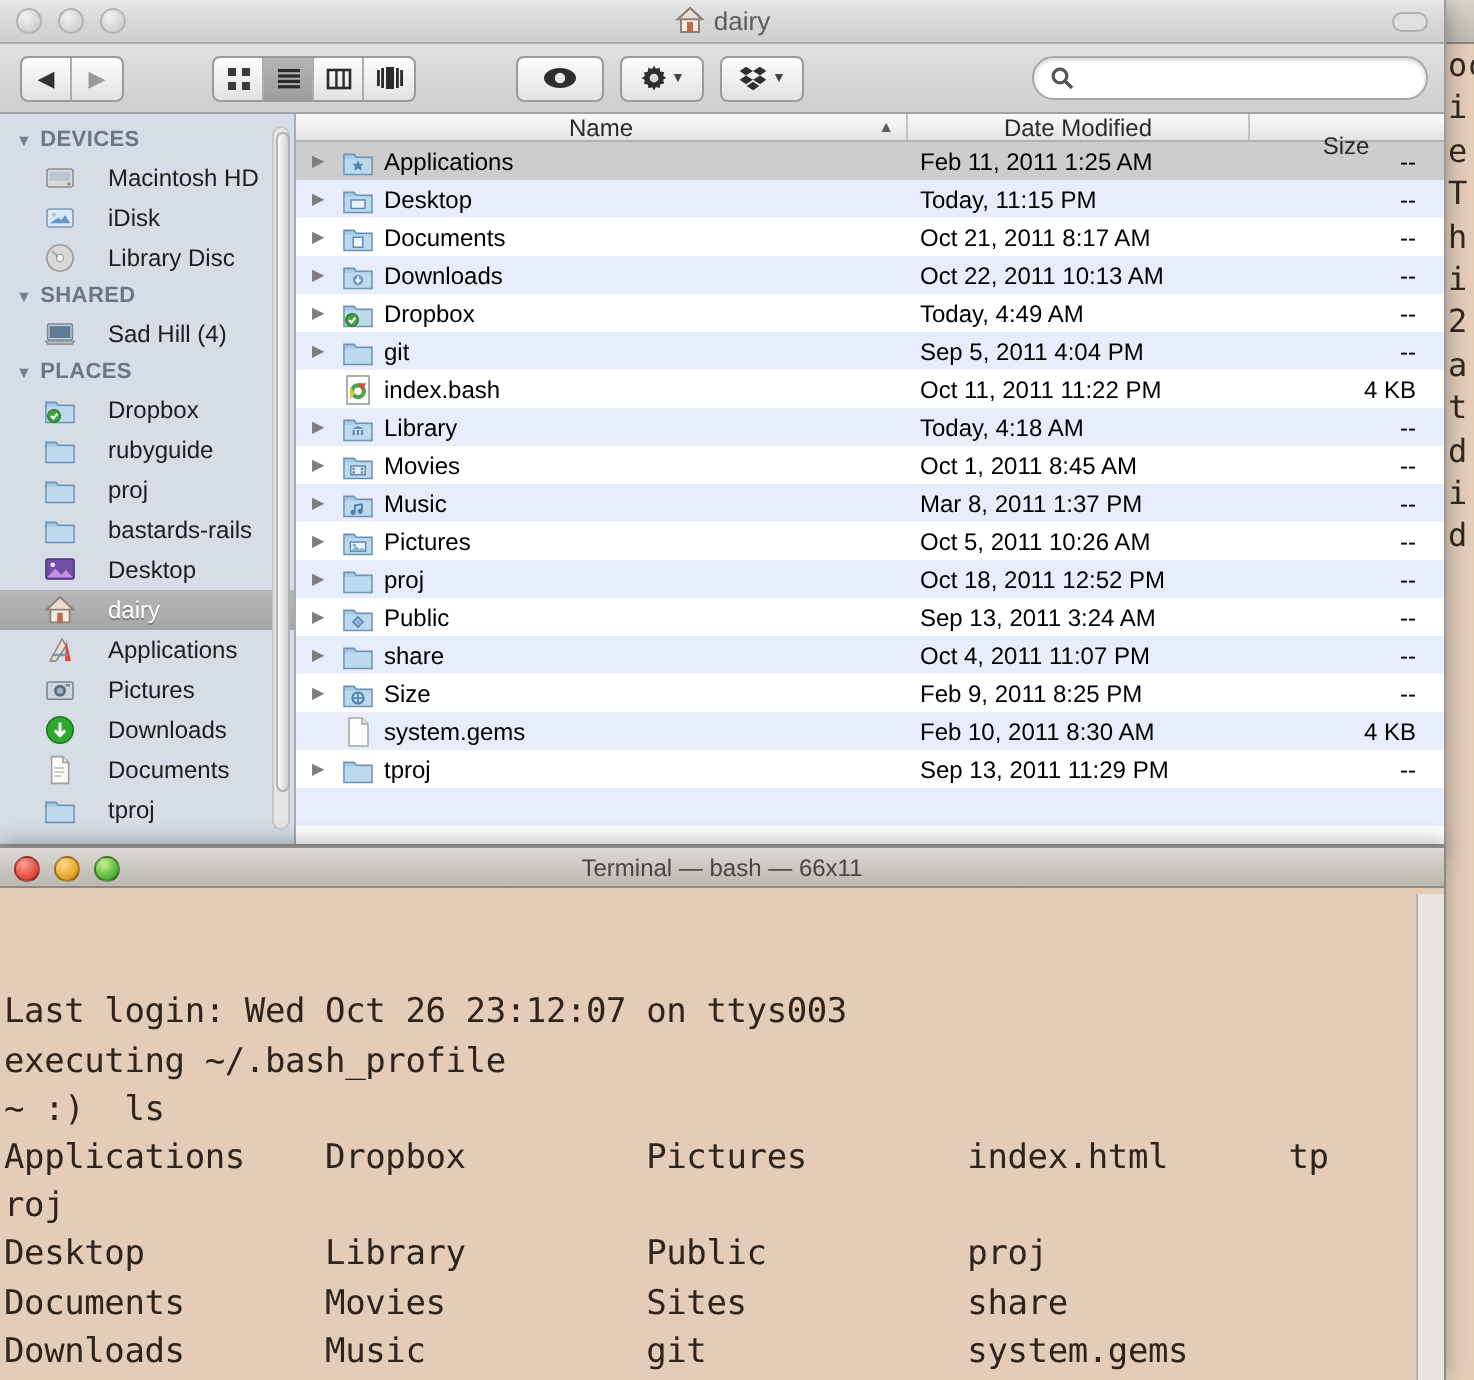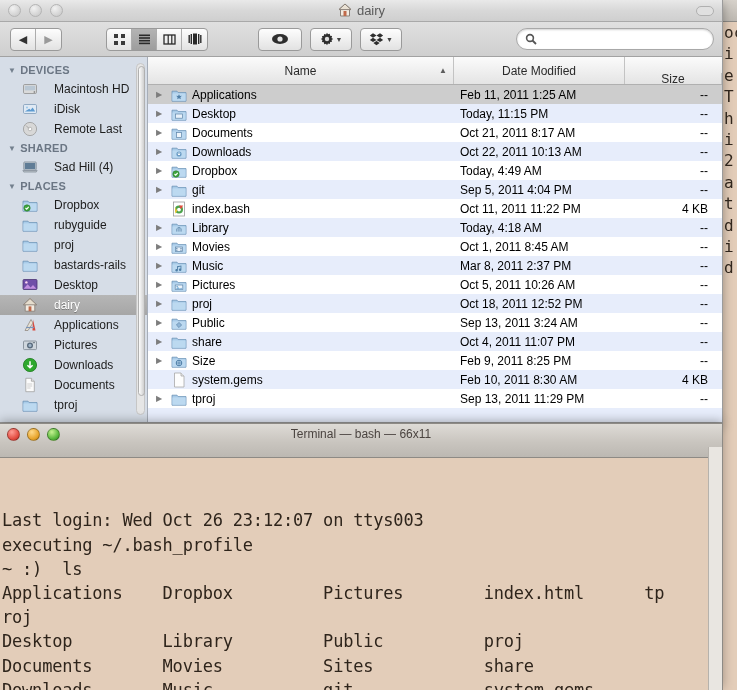--- a/index.html
+++ b/index.html
@@ -122,21 +122,21 @@
     background: #e6e6e6; border-radius: 5px; border: 1px solid #c6c6c6;
   }
   .sbthumb {
     position: absolute; left: 1px; top: 2px; width: 7px; height: 330px;
     background: linear-gradient(to right,#fdfdfd,#cfcfcf); border-radius: 4px;
     border: 1px solid #b0b0b0;
   }
 
   .filepane { flex: 1; background: #fff; position: relative; overflow: hidden; }
   .colhead {
-    display: flex; height: 28px;
+    display: flex; height: 14px;
     background: linear-gradient(#fbfbfb,#e4e4e4);
     border-bottom: 1px solid #b0b0b0;
     font-size: 12px; color: #2a2a2a;
   }
   .colhead > div {
     display: flex; align-items: center; justify-content: center;
     border-right: 1px solid #c3c3c3; position: relative;
   }
   .ch-name { width: 306px; }
   .ch-date { width: 171px; }
@@ -156,21 +156,21 @@
 
   
   #terminal {
     position: absolute; left: 0; top: 423px; width: 723px; height: 267px;
     z-index: 3;
     background: #e3cdb9;
     border: 1px solid #8d8a85; border-left: none; border-bottom: none;
     box-shadow: 0 -2px 10px rgba(0,0,0,.3);
   }
   .t-titlebar {
-    height: 34px;
+    height: 20px;
     background: linear-gradient(to bottom, #dedbd6 0%, #c9c5bf 55%, #bcb8b2 100%);
     border-bottom: 1px solid #8d8a85;
     position: relative;
   }
   .t-lights { position: absolute; left: 7px; top: 4px; display: flex; gap: 7px; }
   .t-light { width: 13px; height: 13px; border-radius: 50%; border: 1px solid rgba(0,0,0,.3); }
   .t-close { background: radial-gradient(circle at 35% 28%, #ff9d94, #e24b3f 65%, #a62b22); }
   .t-min   { background: radial-gradient(circle at 35% 28%, #ffda8a, #e7a32a 65%, #a8720f); }
   .t-max   { background: radial-gradient(circle at 35% 28%, #c6f291, #55b53a 65%, #357d20); }
   .t-title {
@@ -335,21 +335,21 @@
               <circle cx="5" cy="6.4" r="1" fill="#9dc6e8"></circle>
             </svg>
             <span>iDisk</span>
           </div>
           <div class="sb-item">
             <svg class="r-ico" width="15" height="15" viewBox="0 0 16 16">
               <circle cx="8" cy="8" r="6.6" fill="#d8d8d8" stroke="#9a9a9a" stroke-width=".8"></circle>
               <circle cx="8" cy="8" r="1.8" fill="#fff" stroke="#9a9a9a" stroke-width=".6"></circle>
               <path d="M4 4.5l3 3" stroke="#9a9a9a" stroke-width=".8"></path>
             </svg>
-            <span>Remote Last</span>
+            <span>Library Disc</span>
           </div>
           <div class="sb-head">
             <span class="tri">▼</span>
             <span>SHARED</span>
           </div>
           <div class="sb-item">
             <svg class="r-ico" width="15" height="15" viewBox="0 0 16 16">
               <rect x="1.8" y="3" width="12.4" height="8" rx=".8" fill="#c9d3dc" stroke="#7a8590" stroke-width=".8"></rect>
               <rect x="2.8" y="4" width="10.4" height="6" fill="#5f7c96"></rect>
               <path d="M.8 11.5h14.4l-1 1.6H1.8z" fill="#b4bcc4" stroke="#7a8590" stroke-width=".6"></path>
@@ -595,21 +595,21 @@
           <div class="row alt">
             <div class="r-name">
               <span class="r-tri">▶</span>
               <svg class="r-ico" width="15" height="15" viewBox="0 0 16 16">
                 <path d="M1 4.2h5l1.2 1.4H15v8.6H1z" fill="#a8cbe8" stroke="#6c93b6" stroke-width=".8"></path>
                 <path d="M1.4 6.4h13.2v7.4H1.4z" fill="#bcd9f0"></path>
                 <path d="M10.4 7.6v4.1a1.3 1.3 0 1 1-.9-1.2V8.6l-2.6.6v3a1.3 1.3 0 1 1-.9-1.2V8.3z" fill="#4f7ea6"></path>
               </svg>
               <span>Music</span>
             </div>
-            <div class="r-date">Mar 8, 2011 2:37 PM</div>
+            <div class="r-date">Mar 8, 2011 1:37 PM</div>
             <div class="r-size">--</div>
           </div>
           <div class="row">
             <div class="r-name">
               <span class="r-tri">▶</span>
               <svg class="r-ico" width="15" height="15" viewBox="0 0 16 16">
                 <path d="M1 4.2h5l1.2 1.4H15v8.6H1z" fill="#a8cbe8" stroke="#6c93b6" stroke-width=".8"></path>
                 <path d="M1.4 6.4h13.2v7.4H1.4z" fill="#bcd9f0"></path>
                 <rect x="4.2" y="8" width="7.6" height="4.6" fill="#eef5fb" stroke="#5d84a8" stroke-width=".7"></rect>
                 <circle cx="6.2" cy="9.6" r=".9" fill="#7fb0d6"></circle>

